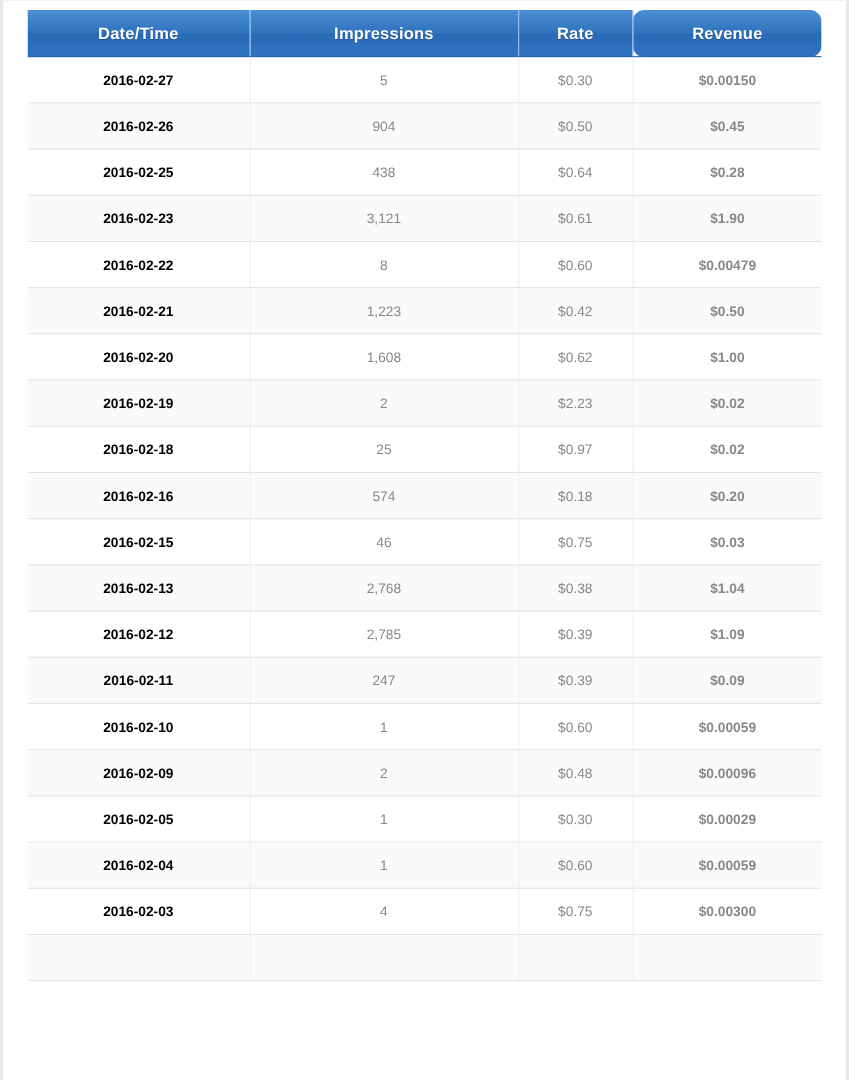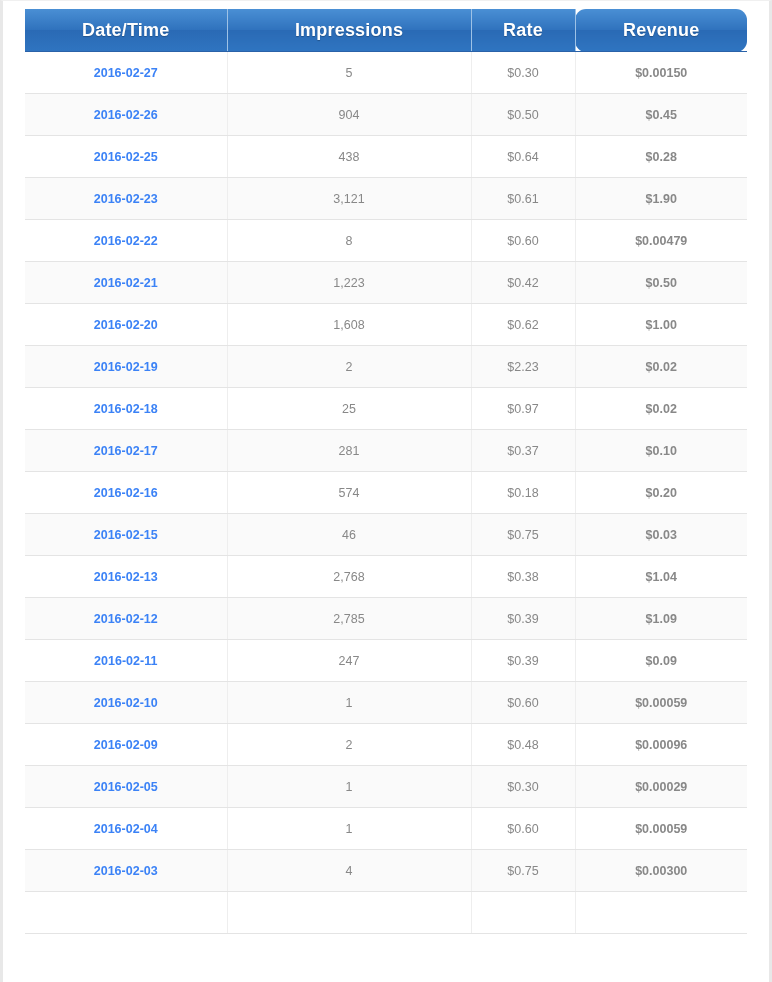--- a/index.html
+++ b/index.html
@@ -29,21 +29,21 @@
   }
   table.report {
     border-collapse: collapse;
     width: 100%;
     table-layout: fixed;
     font-size: 12.5px;
   }
   table.report thead th {
     background: linear-gradient(to bottom, #4a8fd4 0%, #2f72bd 50%, #2a6ab5 51%, #2f74c0 100%);
     color: #ffffff;
-    font-size: 18px;
+    font-size: 15px;
     font-weight: bold;
     height: 42px;
     padding: 0 8px;
     text-align: center;
     border-right: 1px solid #9ec2e6;
     border-bottom: 1px solid #2a62a8;
     text-shadow: 0 1px 1px rgba(0,0,0,0.25);
     letter-spacing: 0.2px;
   }
   table.report thead th:last-child {
@@ -61,21 +61,21 @@
     background: #ffffff;
   }
   table.report tbody td:last-child {
     border-right: none;
     font-weight: bold;
   }
   table.report tbody tr:nth-child(even) td {
     background: #fafafa;
   }
   table.report tbody td.date-cell {
-    color: #3b82f6;
+    color: #000000;
     font-weight: bold;
   }
   .col-date { width: 202px; }
   .col-impressions { width: 244px; }
   .col-rate { width: 104px; }
   .col-revenue { width: 172px; }
 </style>
 </head>
 <body>
 
@@ -145,26 +145,20 @@
             <td>$2.23</td>
             <td>$0.02</td>
           </tr>
           <tr>
             <td class="date-cell">2016-02-18</td>
             <td>25</td>
             <td>$0.97</td>
             <td>$0.02</td>
           </tr>
           <tr>
-            <td class="date-cell">2016-02-17</td>
-            <td>281</td>
-            <td>$0.37</td>
-            <td>$0.10</td>
-          </tr>
-          <tr>
             <td class="date-cell">2016-02-16</td>
             <td>574</td>
             <td>$0.18</td>
             <td>$0.20</td>
           </tr>
           <tr>
             <td class="date-cell">2016-02-15</td>
             <td>46</td>
             <td>$0.75</td>
             <td>$0.03</td>

